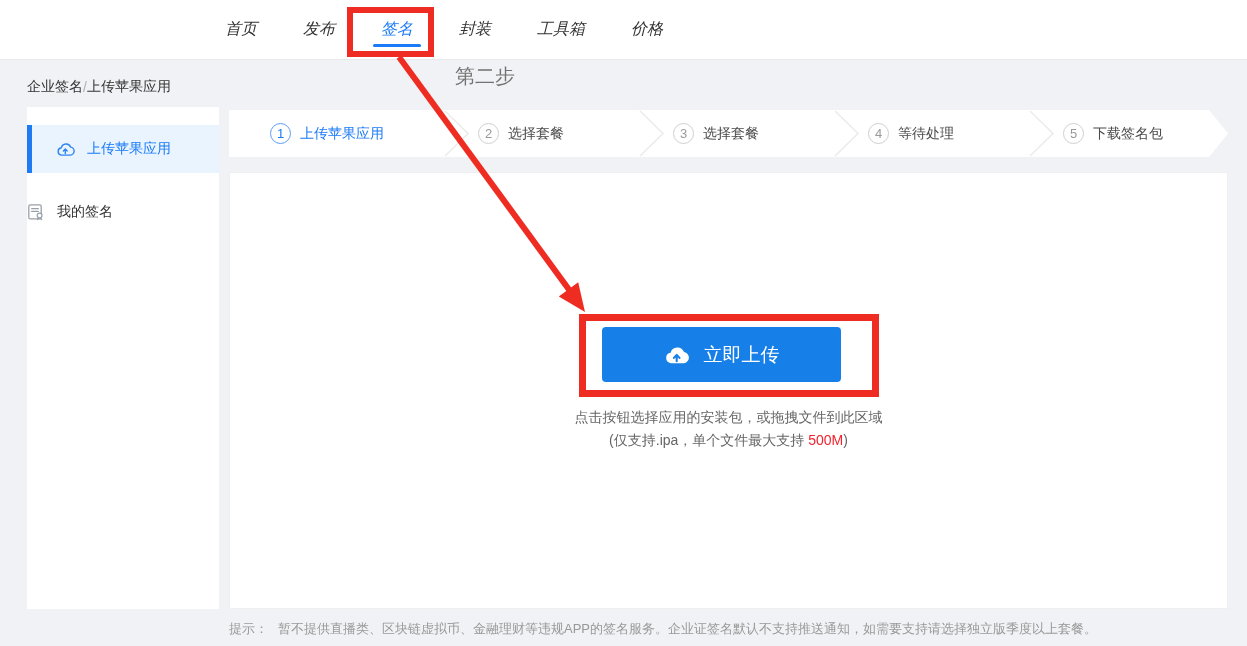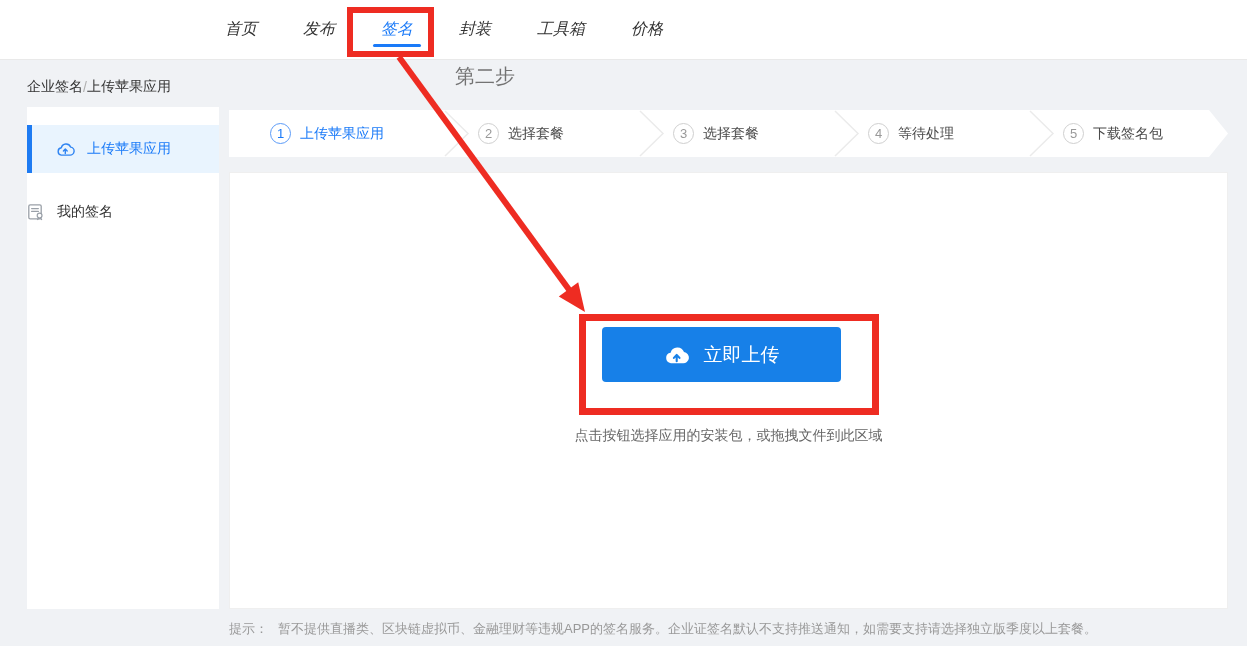--- a/index.html
+++ b/index.html
@@ -76,21 +76,21 @@
   .wstep.active .circle { border-color:#5b9bf8; color:#1a7af8; }
   .wstep.active .lbl { color:#1a7af8; }
 
   
   .card {
     position:absolute; left:229px; top:172px; width:999px; height:437px;
     background:#fff; border:1px solid #efefef; z-index:1;
     display:flex; flex-direction:column; align-items:center; padding-top:141px;
   }
   .redbox {
-    border:7px solid #ee2c22; padding:6px 31px 26px 16px; background:#fff;
+    border:7px solid #ee2c22; padding:6px 31px 8px 16px; background:#fff;
   }
   .upload-btn {
     width:239px; height:55px; background:#1780e8; border:none; border-radius:4px;
     color:#fff; font-size:19px; display:flex; align-items:center; justify-content:center;
     gap:14px; cursor:pointer; font-family:inherit;
   }
   .hint { margin-top:9px; text-align:center; font-size:14px; color:#666; line-height:23px; }
   .hint .red { color:#f5222d; }
 
   
@@ -197,20 +197,21 @@
         <svg width="27" height="21" viewBox="0 0 27 21">
           <path d="M21 8.1 A7 7 0 0 0 7.6 8.7 A5.3 5.3 0 0 0 7.9 19.2 h11.8 a5 5 0 0 0 1.3 -11.1 z" fill="#fff"></path>
           <path d="M13.7 17.2 v-5.6 M10.9 13.9 l2.8 -3 l2.8 3" stroke="#1780e8" stroke-width="2.1" stroke-linecap="round" stroke-linejoin="round" fill="none"></path>
         </svg>
       </span>
       <span>立即上传</span>
     </button>
   </div>
   <div class="hint">
     <div>点击按钮选择应用的安装包，或拖拽文件到此区域</div>
+    <div><span>(仅支持.ipa，单个文件最大支持 </span><span class="red">500M</span><span>)</span></div>
   </div>
 </div>
 
 <div class="tip">
   <span class="tip-label">提示：</span><span>暂不提供直播类、区块链虚拟币、金融理财等违规APP的签名服务。企业证签名默认不支持推送通知，如需要支持请选择独立版季度以上套餐。</span>
 </div>
 
 <div class="anno-tab-box"></div>
 <div class="anno-step-text">第二步</div>
 <svg class="anno-arrow-svg" viewBox="0 0 1247 646">

